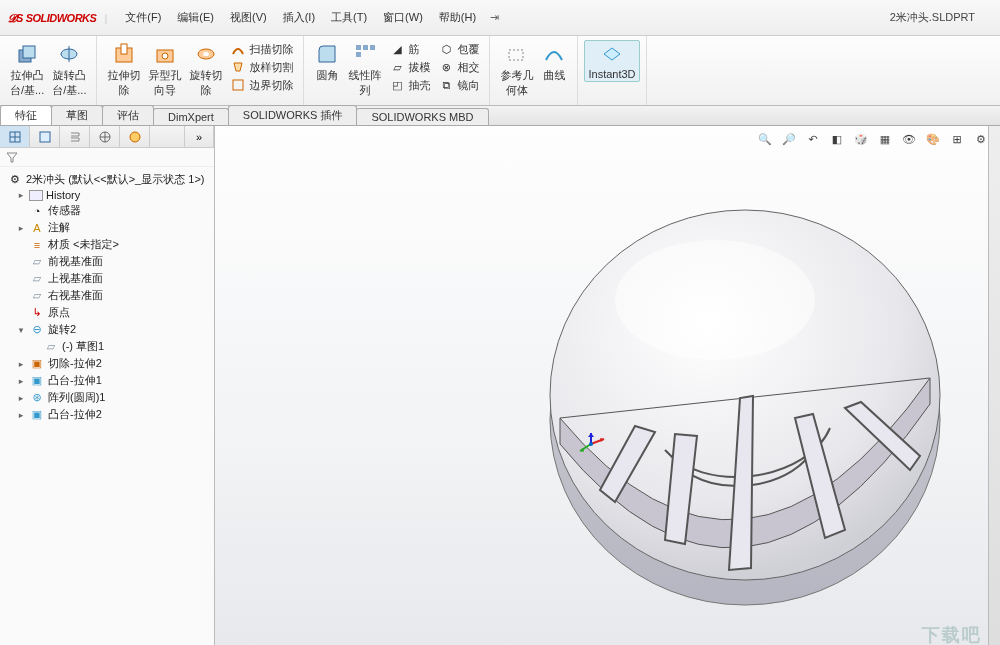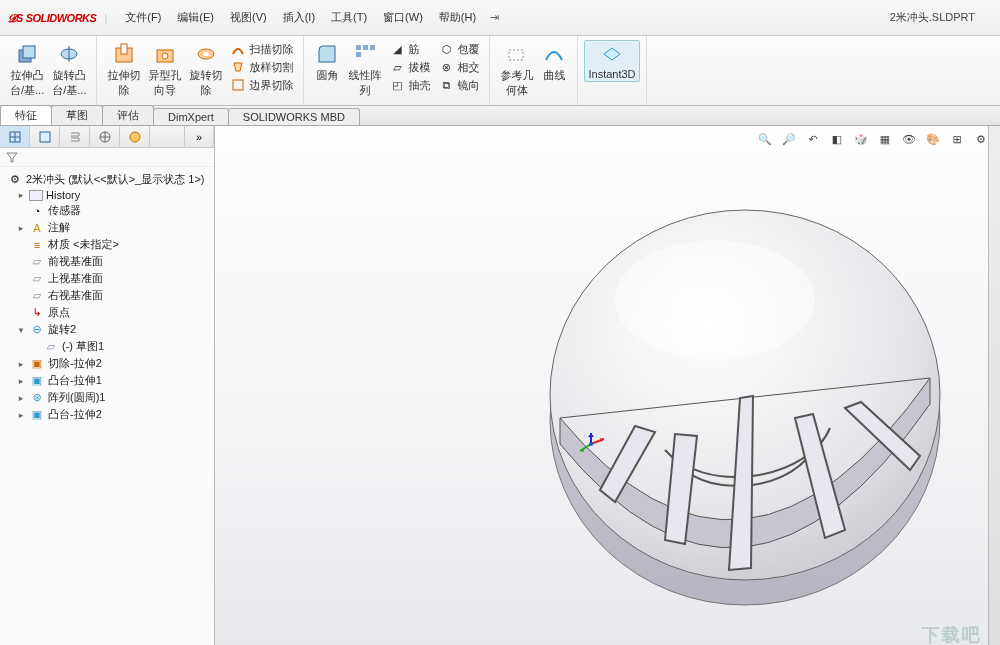--- a/index.html
+++ b/index.html
@@ -223,20 +223,21 @@
         <span>Instant3D</span>
       </div>
   </div>
 </div>
 
 <div class="tabbar">
   <div class="tab active">特征</div>
   <div class="tab">草图</div>
   <div class="tab">评估</div>
   <div class="tab">DimXpert</div>
+  <div class="tab">SOLIDWORKS 插件</div>
   <div class="tab">SOLIDWORKS MBD</div>
 </div>
 
 <div class="main">
   <div class="sidebar">
     <div class="side-icons">
       <div class="sic sel">
           <svg width="14" height="14">
             <rect x="2" y="2" width="10" height="10" fill="none" stroke="#369"></rect>
             <path d="M2 7 h10 M7 2 v10" stroke="#369"></path>

